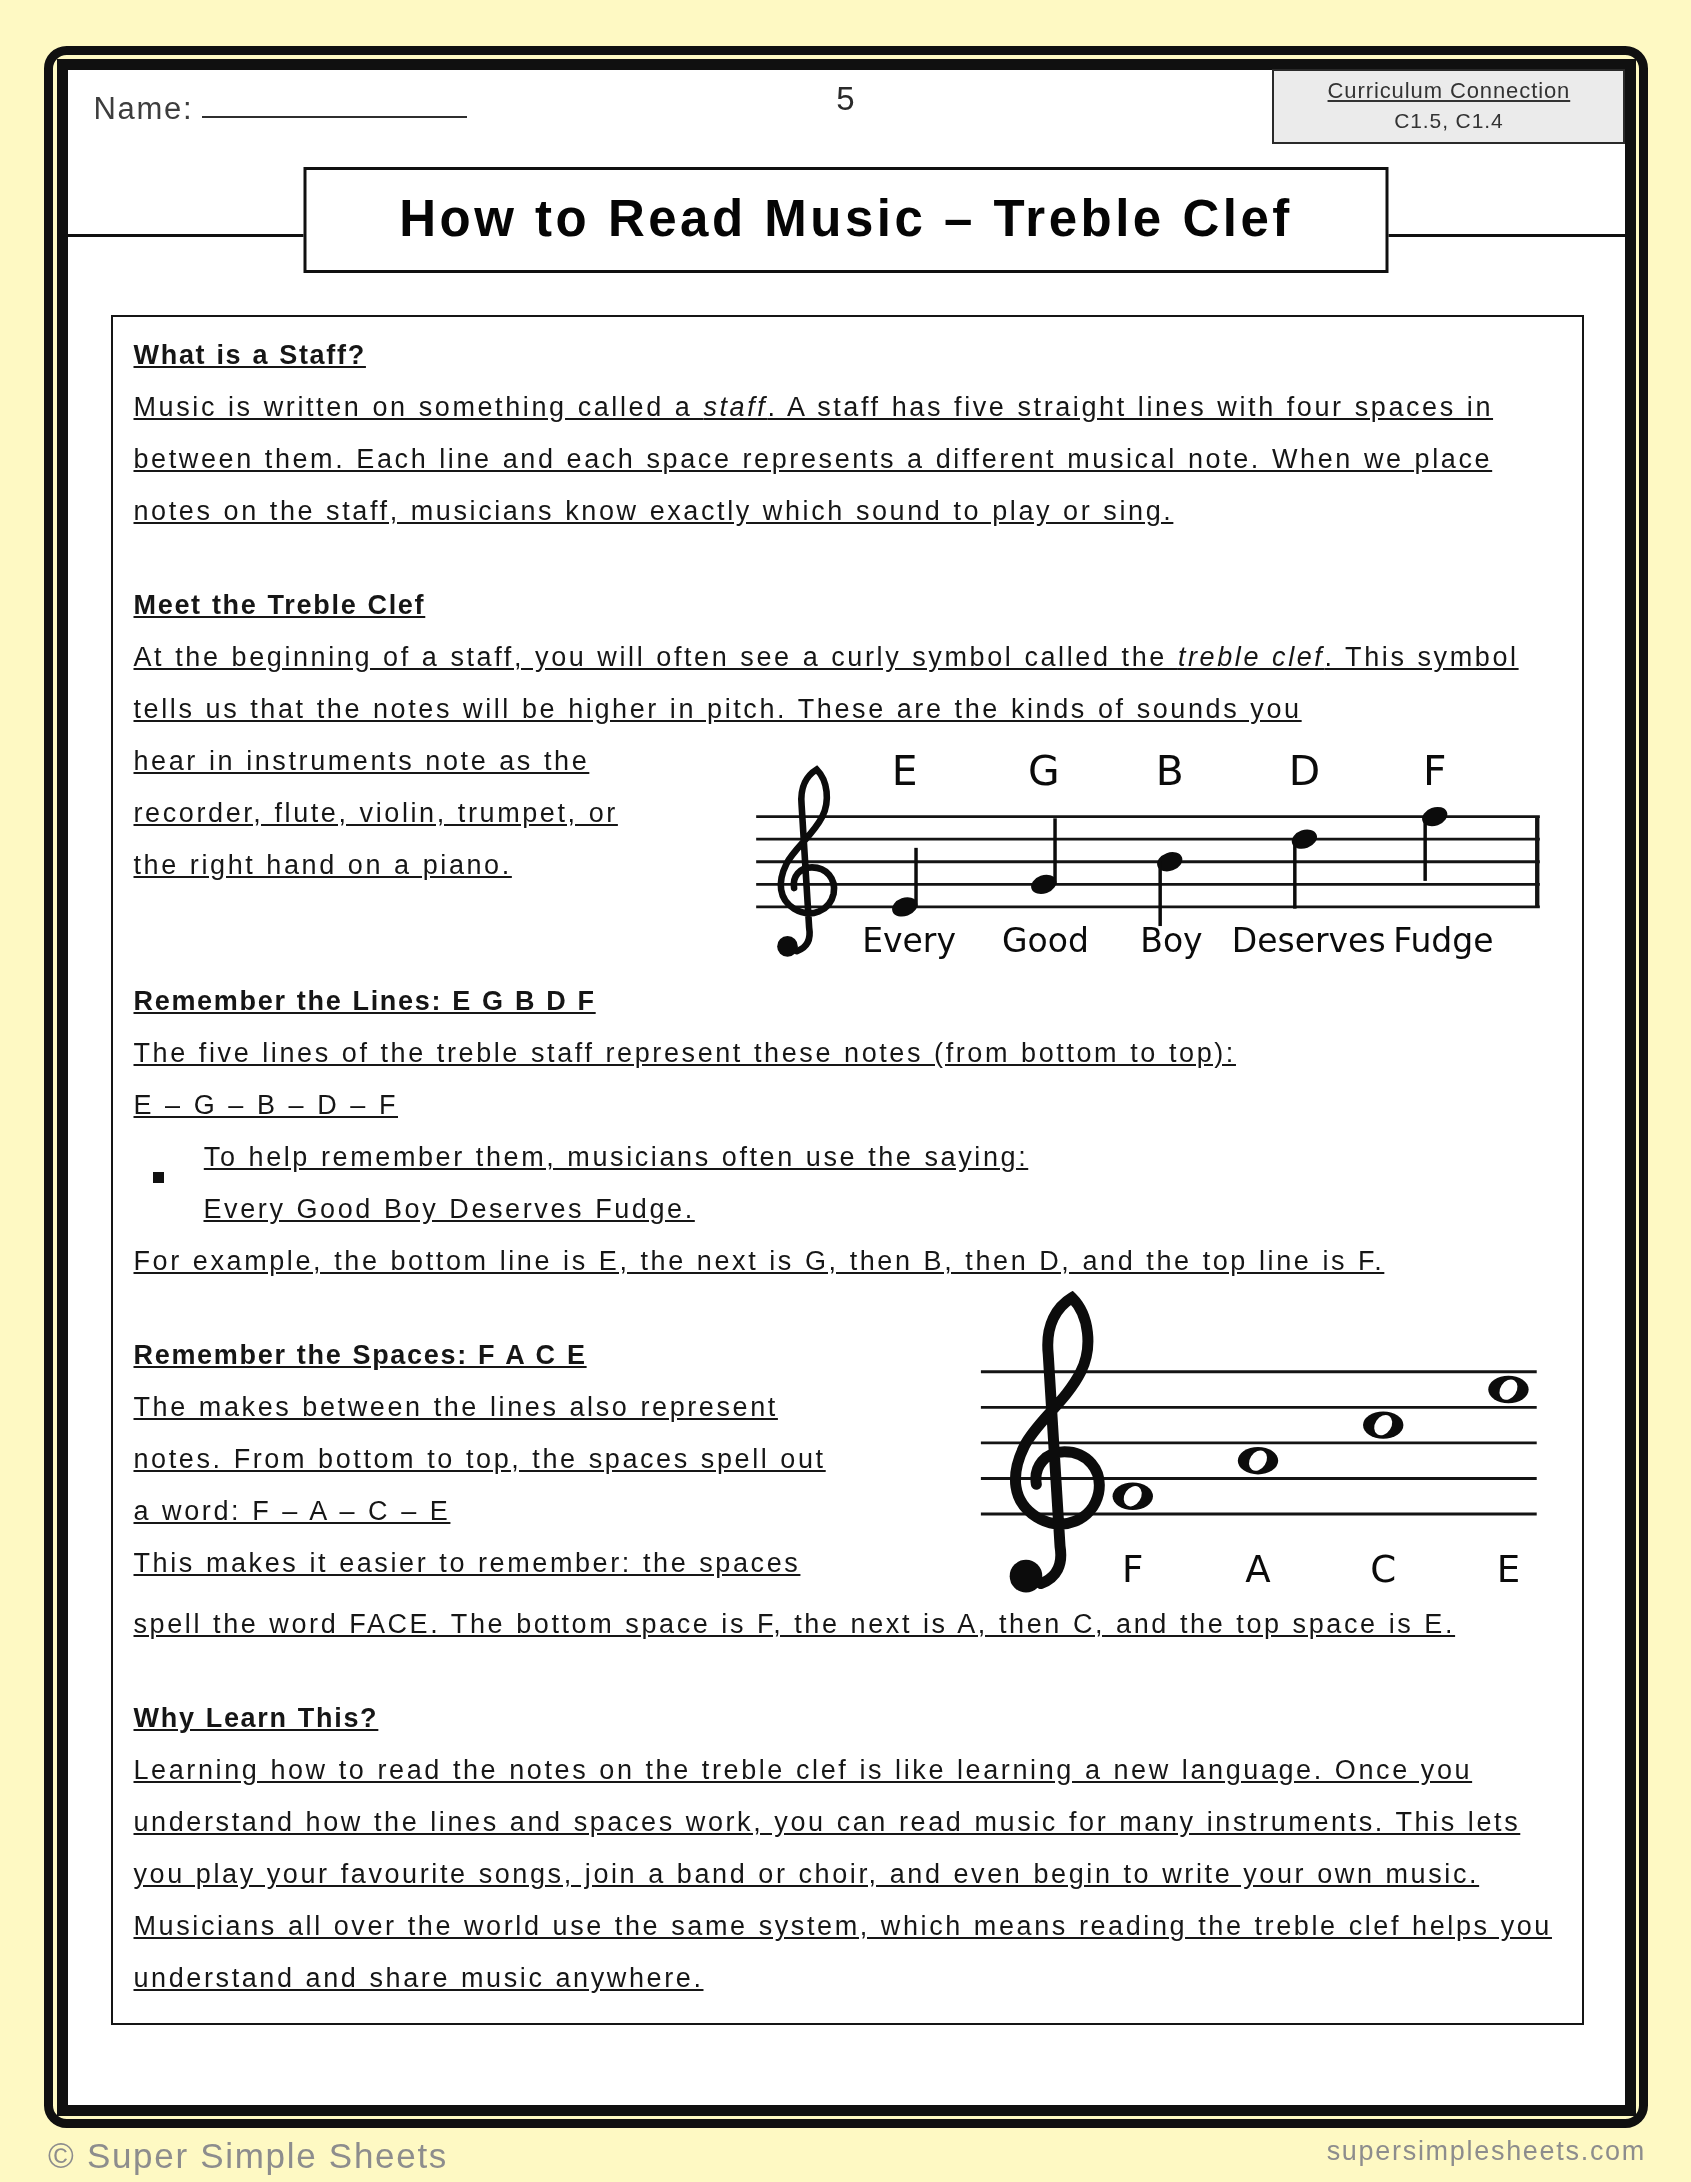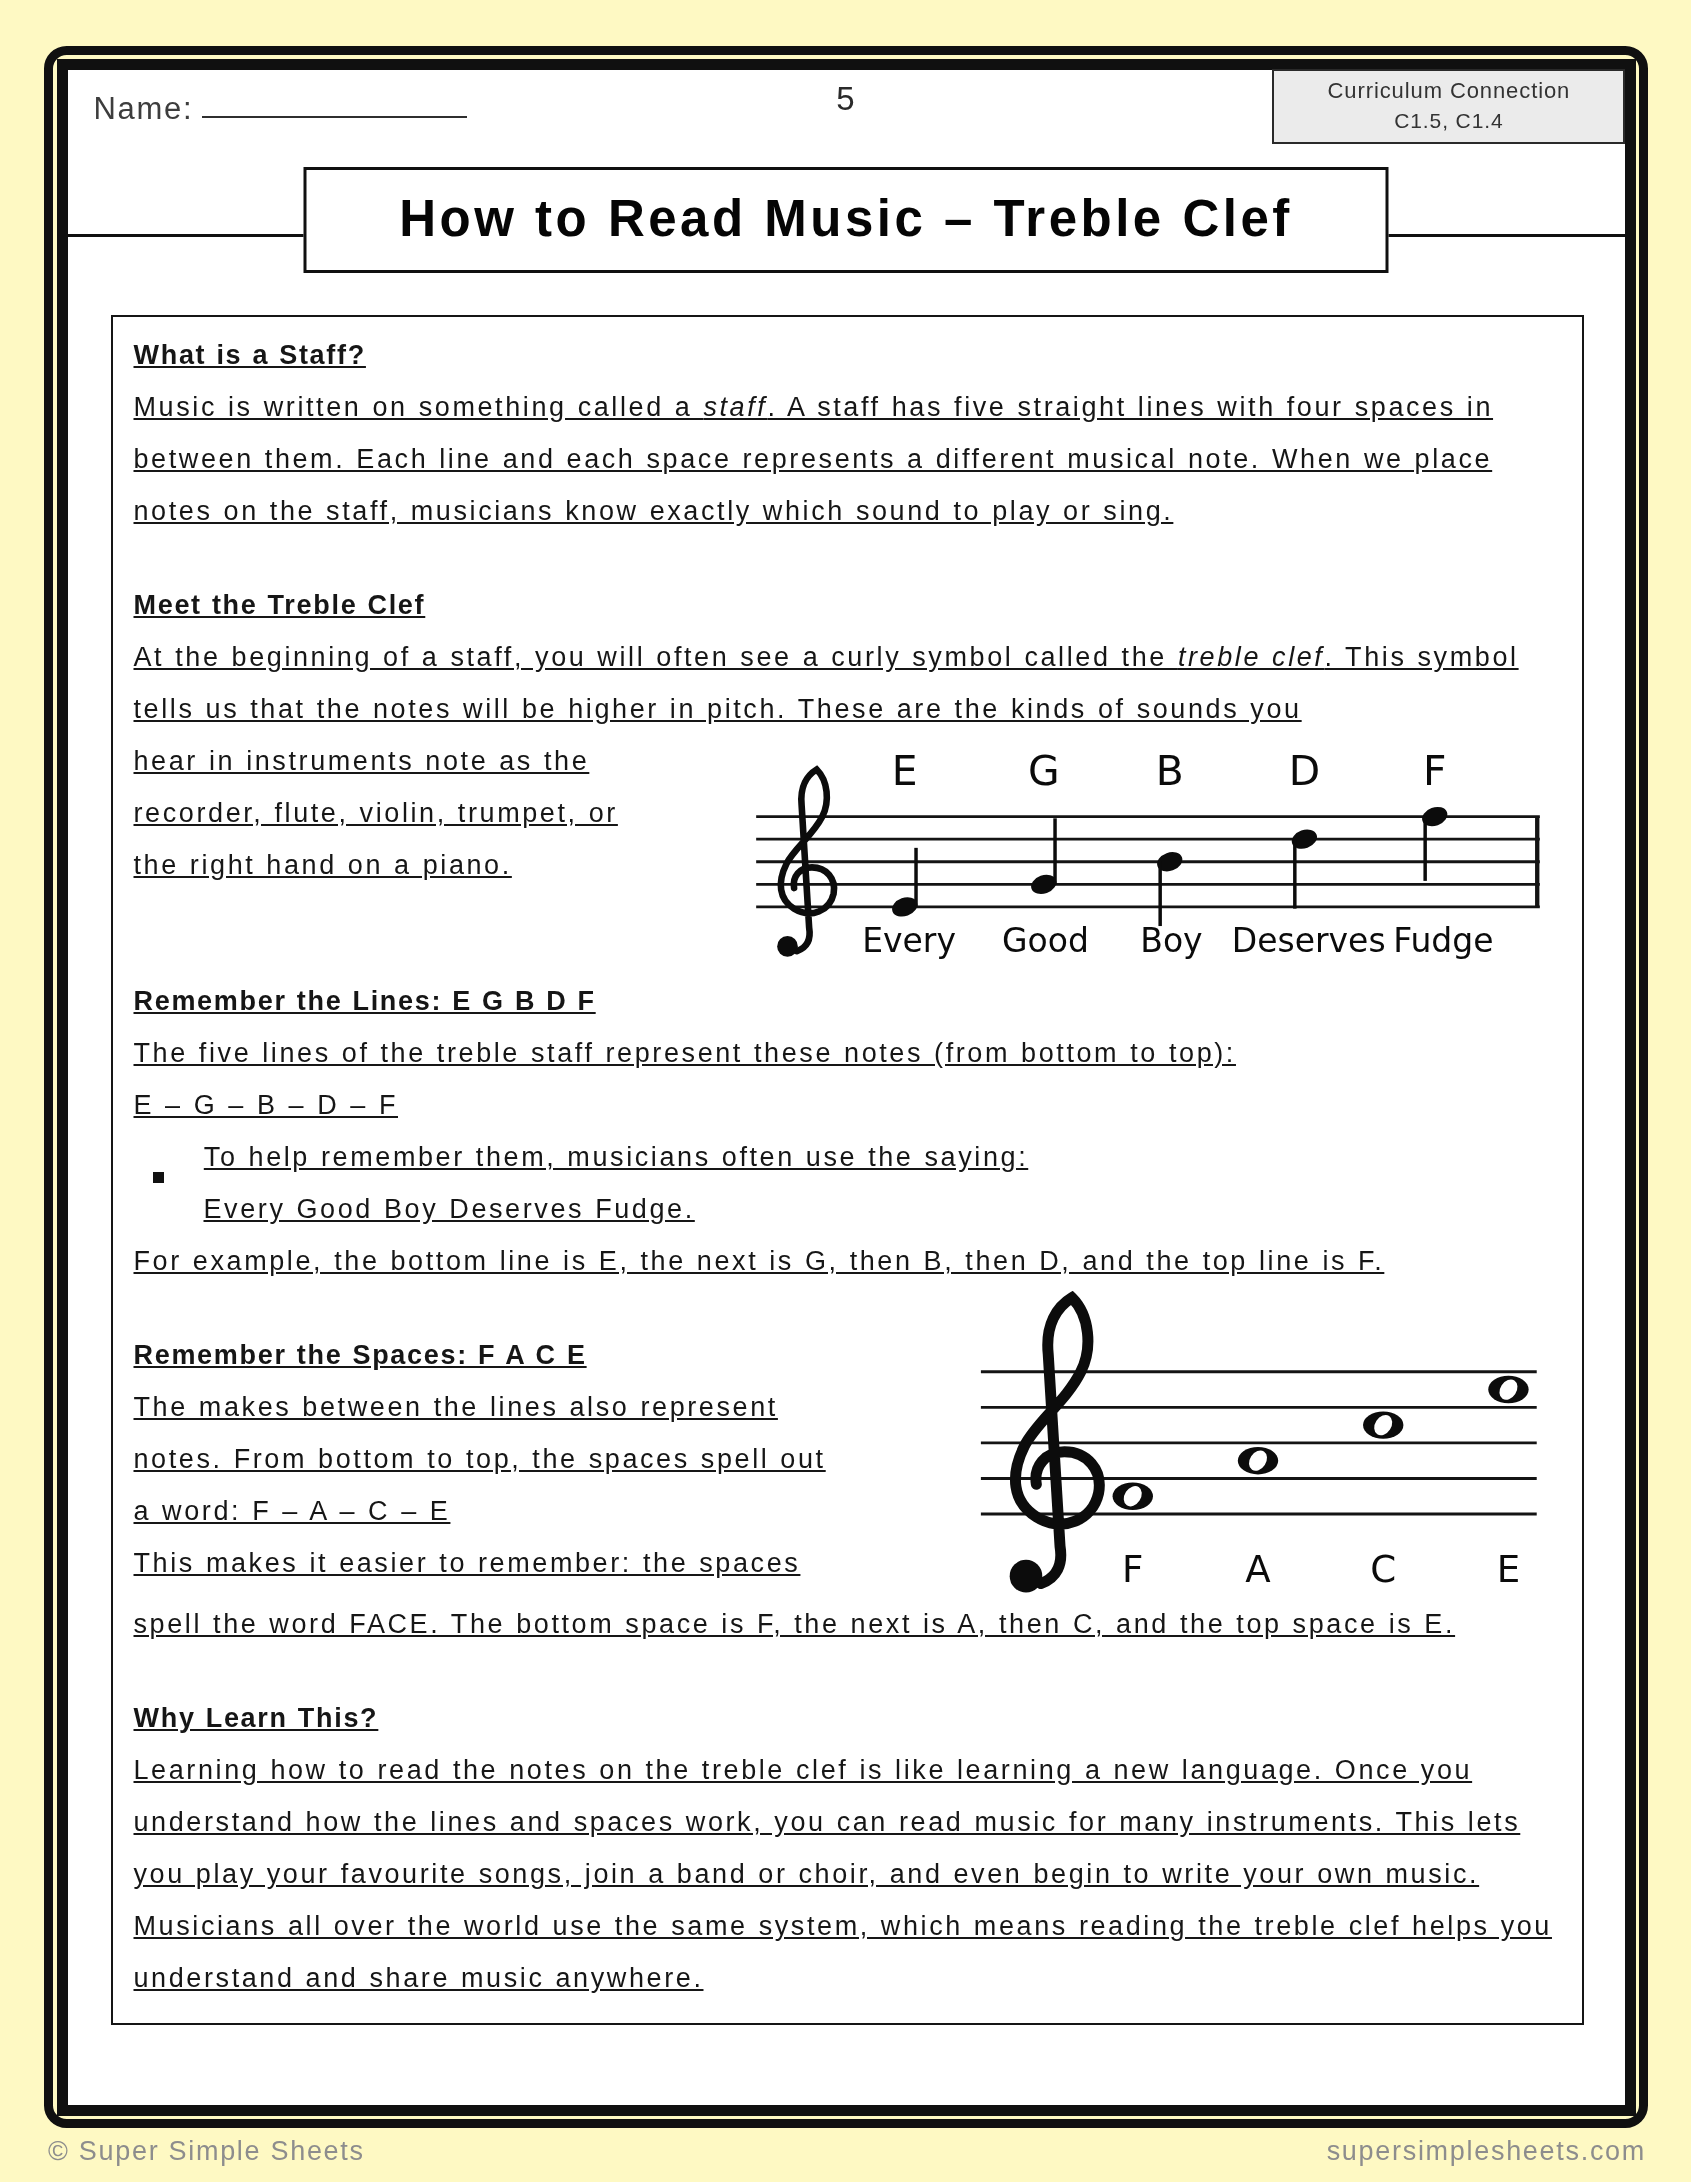--- a/index.html
+++ b/index.html
@@ -26,21 +26,21 @@
     height:29.5px; margin-left:8.7px;
   }
   .page-number {
     position:absolute; left:50%; transform:translateX(-50%); top:10.4px;
     font-size:33px; color:#2a2a2a; letter-spacing:0.9px;
   }
   .curriculum-box {
     position:absolute; right:-0.9px; top:-0.9px; width:353px; padding:7.8px 5.2px 9.6px;
     background:#ebebeb; border:2.6px solid #2a2a2a; text-align:center; color:#333333;
   }
-  .curriculum-box .cc-title { font-size:22px; letter-spacing:0.9px; }
+  .curriculum-box .cc-title { font-size:22px; text-decoration:underline; letter-spacing:0.9px; }
   .curriculum-box .cc-codes { font-size:21px; margin-top:4.3px; letter-spacing:0.9px; }
   
   .title-rule {
     position:absolute; left:0; right:0; top:164px; border-top:3.5px solid #101010;
   }
   .title-box {
     position:absolute; left:50%; transform:translateX(-50%); top:97px; width:1085px;
     background:#ffffff; border:3.5px solid #101010; text-align:center; padding:21px 0 23.5px;
   }
   .title-box h1 {
@@ -63,21 +63,21 @@
   .col-left-face  { width:786px; flex:0 0 auto; }
   .fig-egbdf { margin-left:auto; margin-right:8.7px; margin-top:12px; flex:0 0 auto; }
   .fig-face  { margin-left:auto; margin-right:15.6px; margin-top:-38px; flex:0 0 auto; }
   .bullet-row { display:flex; align-items:flex-end; padding-left:19px; }
   .bullet-sq {
     flex:0 0 auto; width:11.3px; height:11.3px; background:#111; margin-top:21px; margin-right:40px;
   }
   .bullet-indent { padding-left:70px; }
   
   .footer-copy {
-    position:absolute; left:48px; top:2136px; font-size:27px; color:#8d8d8d; letter-spacing:1.7px;
+    position:absolute; left:48px; top:2136px; font-size:35px; color:#8d8d8d; letter-spacing:1.7px;
   }
   .footer-site {
     position:absolute; right:45px; top:2136px; font-size:27px; color:#8d8d8d; letter-spacing:1.7px;
   }
   svg text { font-family:"DejaVu Sans", sans-serif; fill:#0b0b0b; }
 </style>
 </head>
 <body>
 
 <div class="page">

